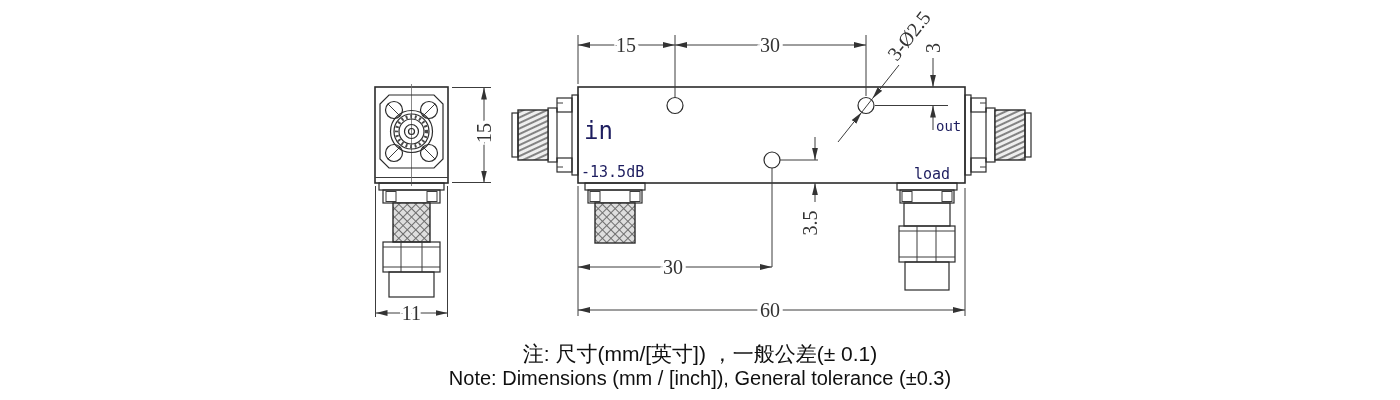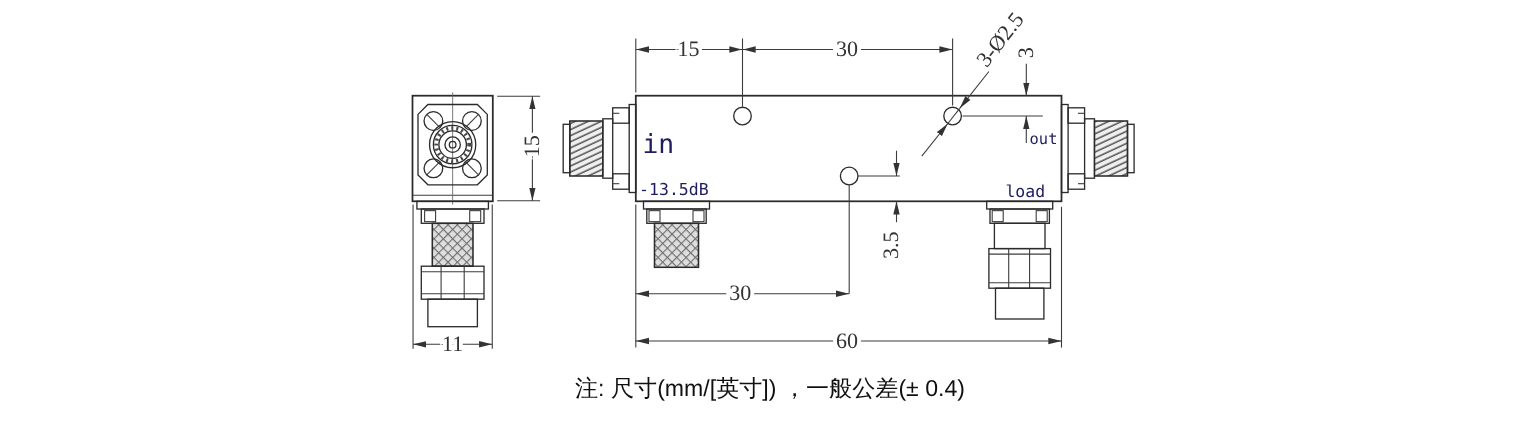--- a/index.html
+++ b/index.html
@@ -202,15 +202,16 @@
     </g>
     <g>
       <line x1="965" y1="188" x2="965" y2="316" class="thin"></line>
       <line x1="578" y1="310" x2="965" y2="310" class="thin" marker-start="url(#arr)" marker-end="url(#arr)"></line>
       <text x="770" y="310" class="dimtxt masked" text-anchor="middle" dominant-baseline="central">60</text>
     </g>
   </g>
 </svg>
 
 <div class="notes">
-  <div class="note-zh">注: 尺寸(mm/[英寸]) ，一般公差(± 0.4)</div>
+  <div class="note-zh">注: 尺寸(mm/[英寸]) ，一般公差(± 0.1)</div>
+  <div class="note-en">Note: Dimensions (mm / [inch]), General tolerance (±0.3)</div>
 </div>
 </div>
 
 </body></html>

